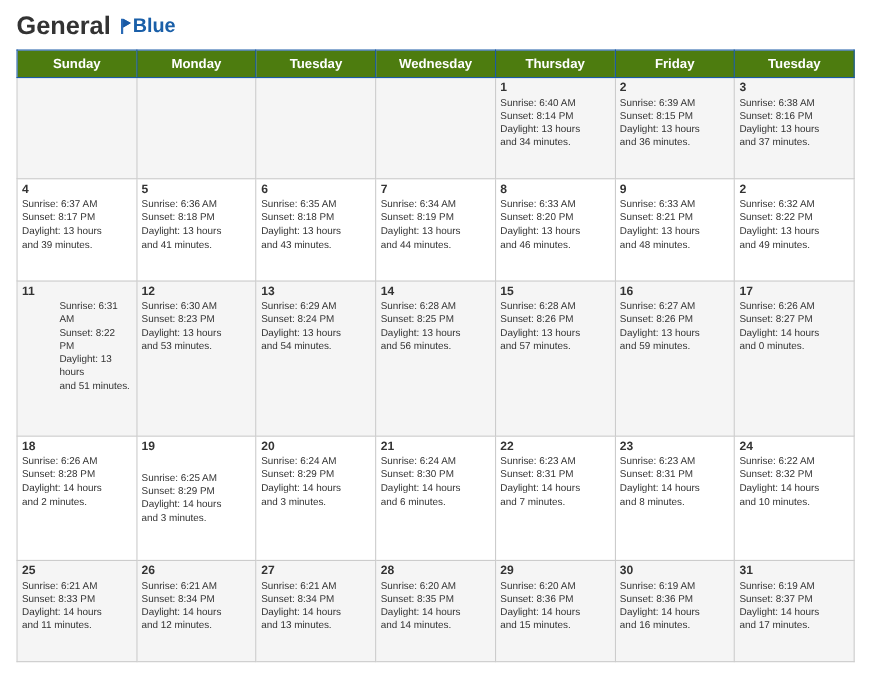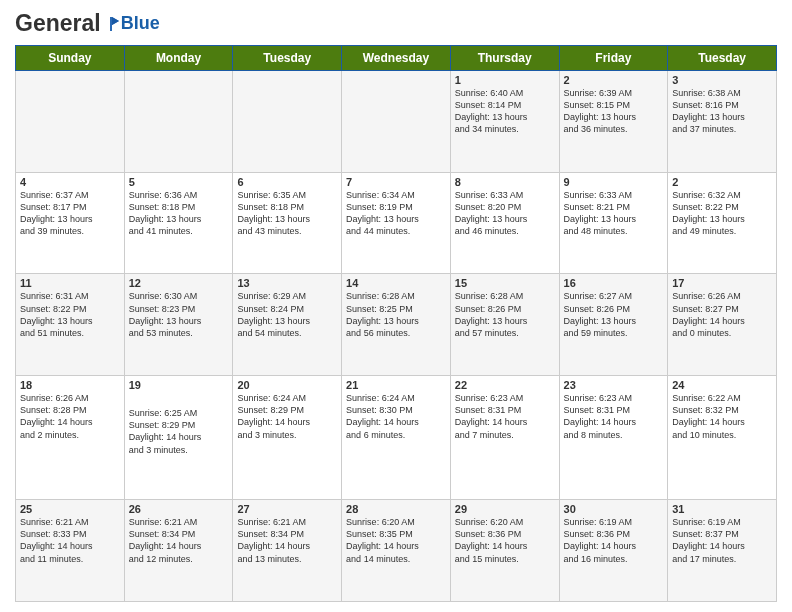--- a/index.html
+++ b/index.html
@@ -217,21 +217,21 @@
             <span class="day-number">2</span>
             <div class="day-info" style="white-space: pre-line;">Sunrise: 6:32 AM
 Sunset: 8:22 PM
 Daylight: 13 hours
 and 49 minutes.</div>
           </td>
         </tr>
         <tr>
           <td>
             <span class="day-number">11</span>
-            <div class="day-info" style="white-space: pre-line;">Sunrise: 6:31 AM
+            <div class="day-info" style="white-space: pre-line; margin-left: 34px;">Sunrise: 6:31 AM
 Sunset: 8:22 PM
 Daylight: 13 hours
 and 51 minutes.</div>
           </td>
           <td>
             <span class="day-number">12</span>
             <div class="day-info" style="white-space: pre-line;">Sunrise: 6:30 AM
 Sunset: 8:23 PM
 Daylight: 13 hours
 and 53 minutes.</div>

